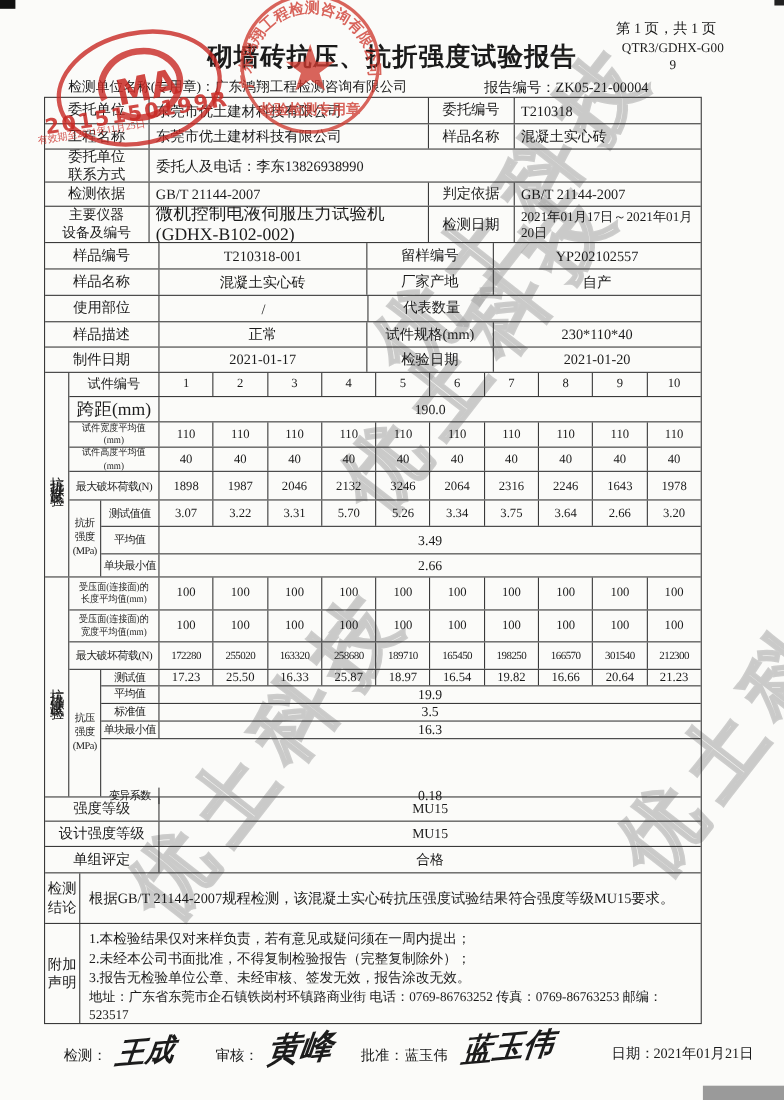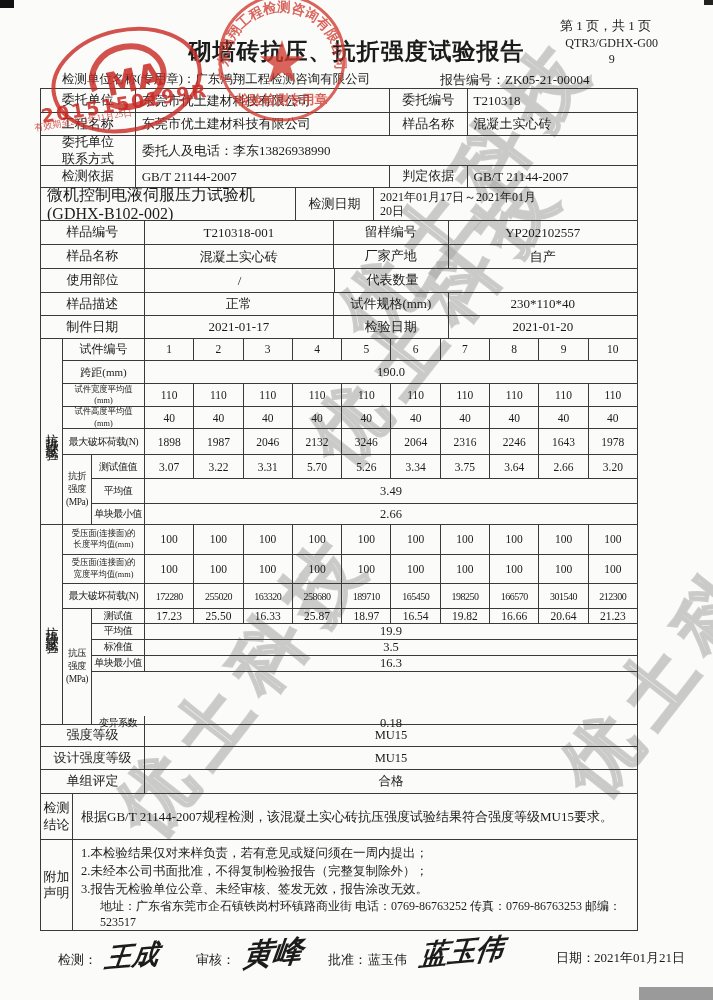--- a/index.html
+++ b/index.html
@@ -39,21 +39,21 @@
   .squeeze{font-size:9px;white-space:pre-line;line-height:1.3;transform:scaleX(0.92);}
   .cells{flex:1;display:flex;}
   .dcell{flex:1;border-right:1px solid #3a3a3a;box-sizing:border-box;display:flex;
          align-items:center;justify-content:center;font-size:11.5px;overflow:hidden;}
   .cells .dcell:last-child{border-right:none;}
   .cells.small .dcell{font-size:10px;letter-spacing:-0.5px;}
   .spanval{flex:1;display:flex;align-items:center;justify-content:center;font-size:12.5px;}
   .stmt{flex:1;display:flex;flex-direction:column;justify-content:space-between;
         padding:4px 6px 3px 8px;box-sizing:border-box;font-family:Liberation Serif, serif;}
   .stmt-line{font-size:12.5px;line-height:1.45;text-align:left;}
-  .addr{font-size:12px;text-align:left;margin-left:19px;}
+  .addr{font-size:12px;text-align:left;}
   .concl{flex:1;display:flex;align-items:center;padding:0 8px;font-size:13px;text-align:left;}
   
   .foot-lab{font-size:13px;z-index:3;}
   .hand{font-family:"DejaVu Serif",serif;font-style:italic;font-weight:bold;color:#1c1c1c;
         display:inline-block;transform:rotate(-5deg) skewX(-12deg);z-index:3;}
   
   .corner-tl{left:0;top:0;width:14px;height:8px;background:#111;z-index:6;}
   .corner-tr{right:0;top:0;width:9px;height:5px;background:#222;z-index:6;}
   .corner-br{right:0;bottom:0;width:74px;height:13px;background:#9a9a9a;z-index:6;}
 </style>
@@ -123,20 +123,22 @@
 联系方式</div>
     <div class="c val-l last" style="flex:1;">委托人及电话：李东13826938990</div>
   </div>
   <div class="row" style="height:22px;">
     <div class="c lab" style="width:95px;">检测依据</div>
     <div class="c val-l" style="width:255px;">GB/T 21144-2007</div>
     <div class="c lab" style="width:78px;">判定依据</div>
     <div class="c val-l" style="width:170px;">GB/T 21144-2007</div>
   </div>
   <div class="row" style="height:33px;">
+    <div class="c lab" style="width:95px;font-size:12.5px;">主要仪器
+设备及编号</div>
     <div class="c val-l" style="width:255px;font-size:16px;">微机控制电液伺服压力试验机(GDHX-B102-002)</div>
     <div class="c lab" style="width:78px;">检测日期</div>
     <div class="c val-l" style="width:170px;font-size:12px;">2021年01月17日～2021年01月20日</div>
   </div>
 
   <div class="row" style="height:24px;">
     <div class="c lab" style="width:104px;">样品编号</div>
     <div class="c val-c" style="width:190px;">T210318-001</div>
     <div class="c lab" style="width:115px;">留样编号</div>
     <div class="c val-c" style="width:189px;">YP202102557</div>
@@ -179,21 +181,21 @@
             <div class="dcell">4</div>
             <div class="dcell">5</div>
             <div class="dcell">6</div>
             <div class="dcell">7</div>
             <div class="dcell">8</div>
             <div class="dcell">9</div>
             <div class="dcell">10</div>
           </div>
       </div>
       <div class="row" style="height:24px;">
-        <div class="c" style="width:82px;font-size:11px;">跨距(mm)</div>
+        <div class="c" style="width:82px;font-size:16px;">跨距(mm)</div>
         <div class="spanval">190.0</div>
       </div>
       <div class="row" style="height:23px;">
         <div class="c" style="width:82px;">
             <span class="squeeze">试件宽度平均值(mm)</span>
           </div>
         <div class="cells">
             <div class="dcell">110</div>
             <div class="dcell">110</div>
             <div class="dcell">110</div>

